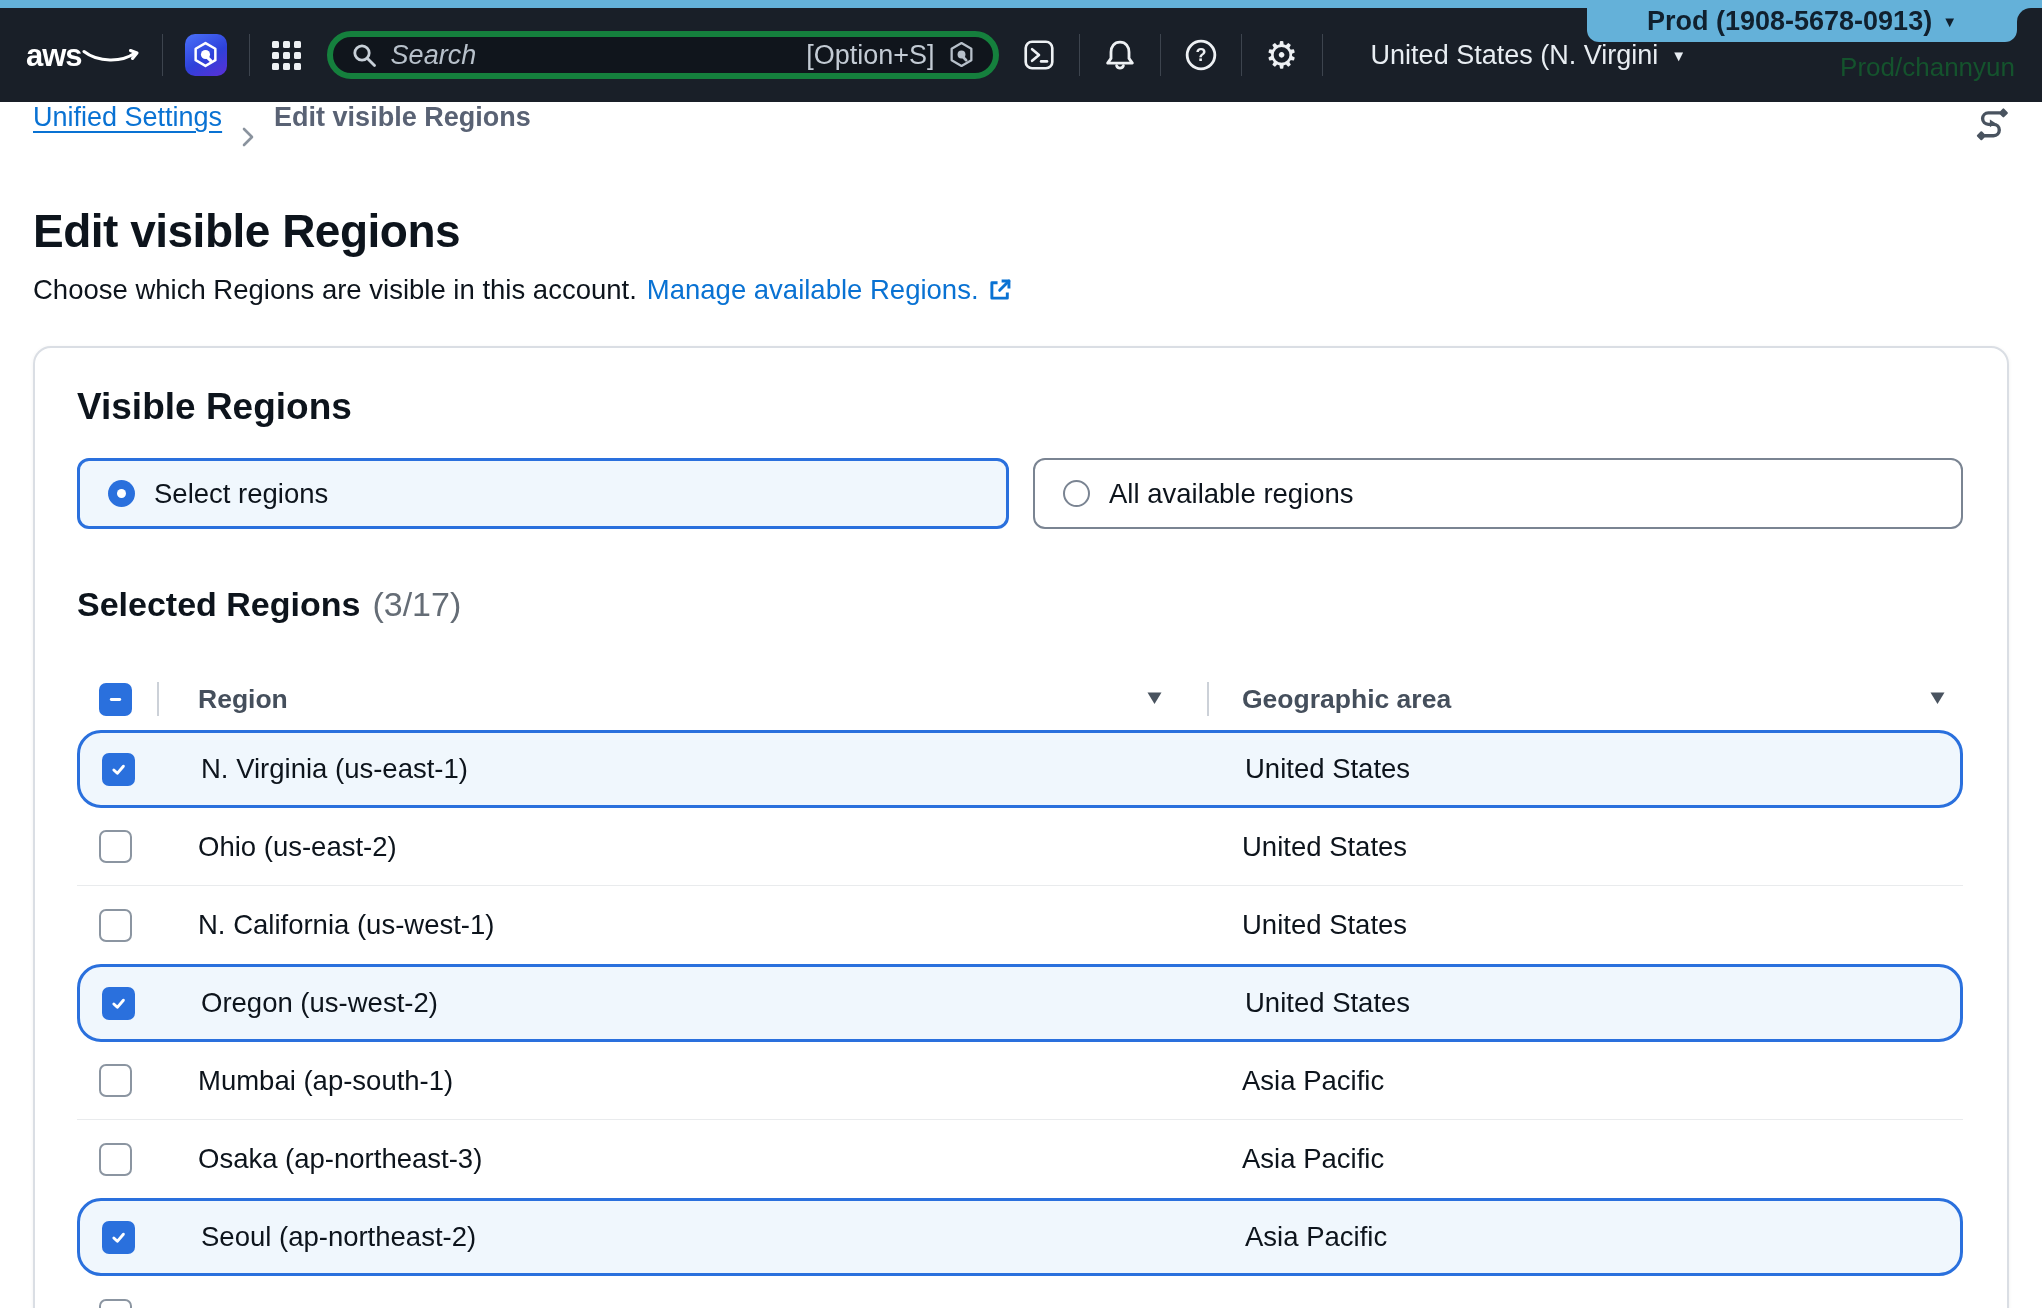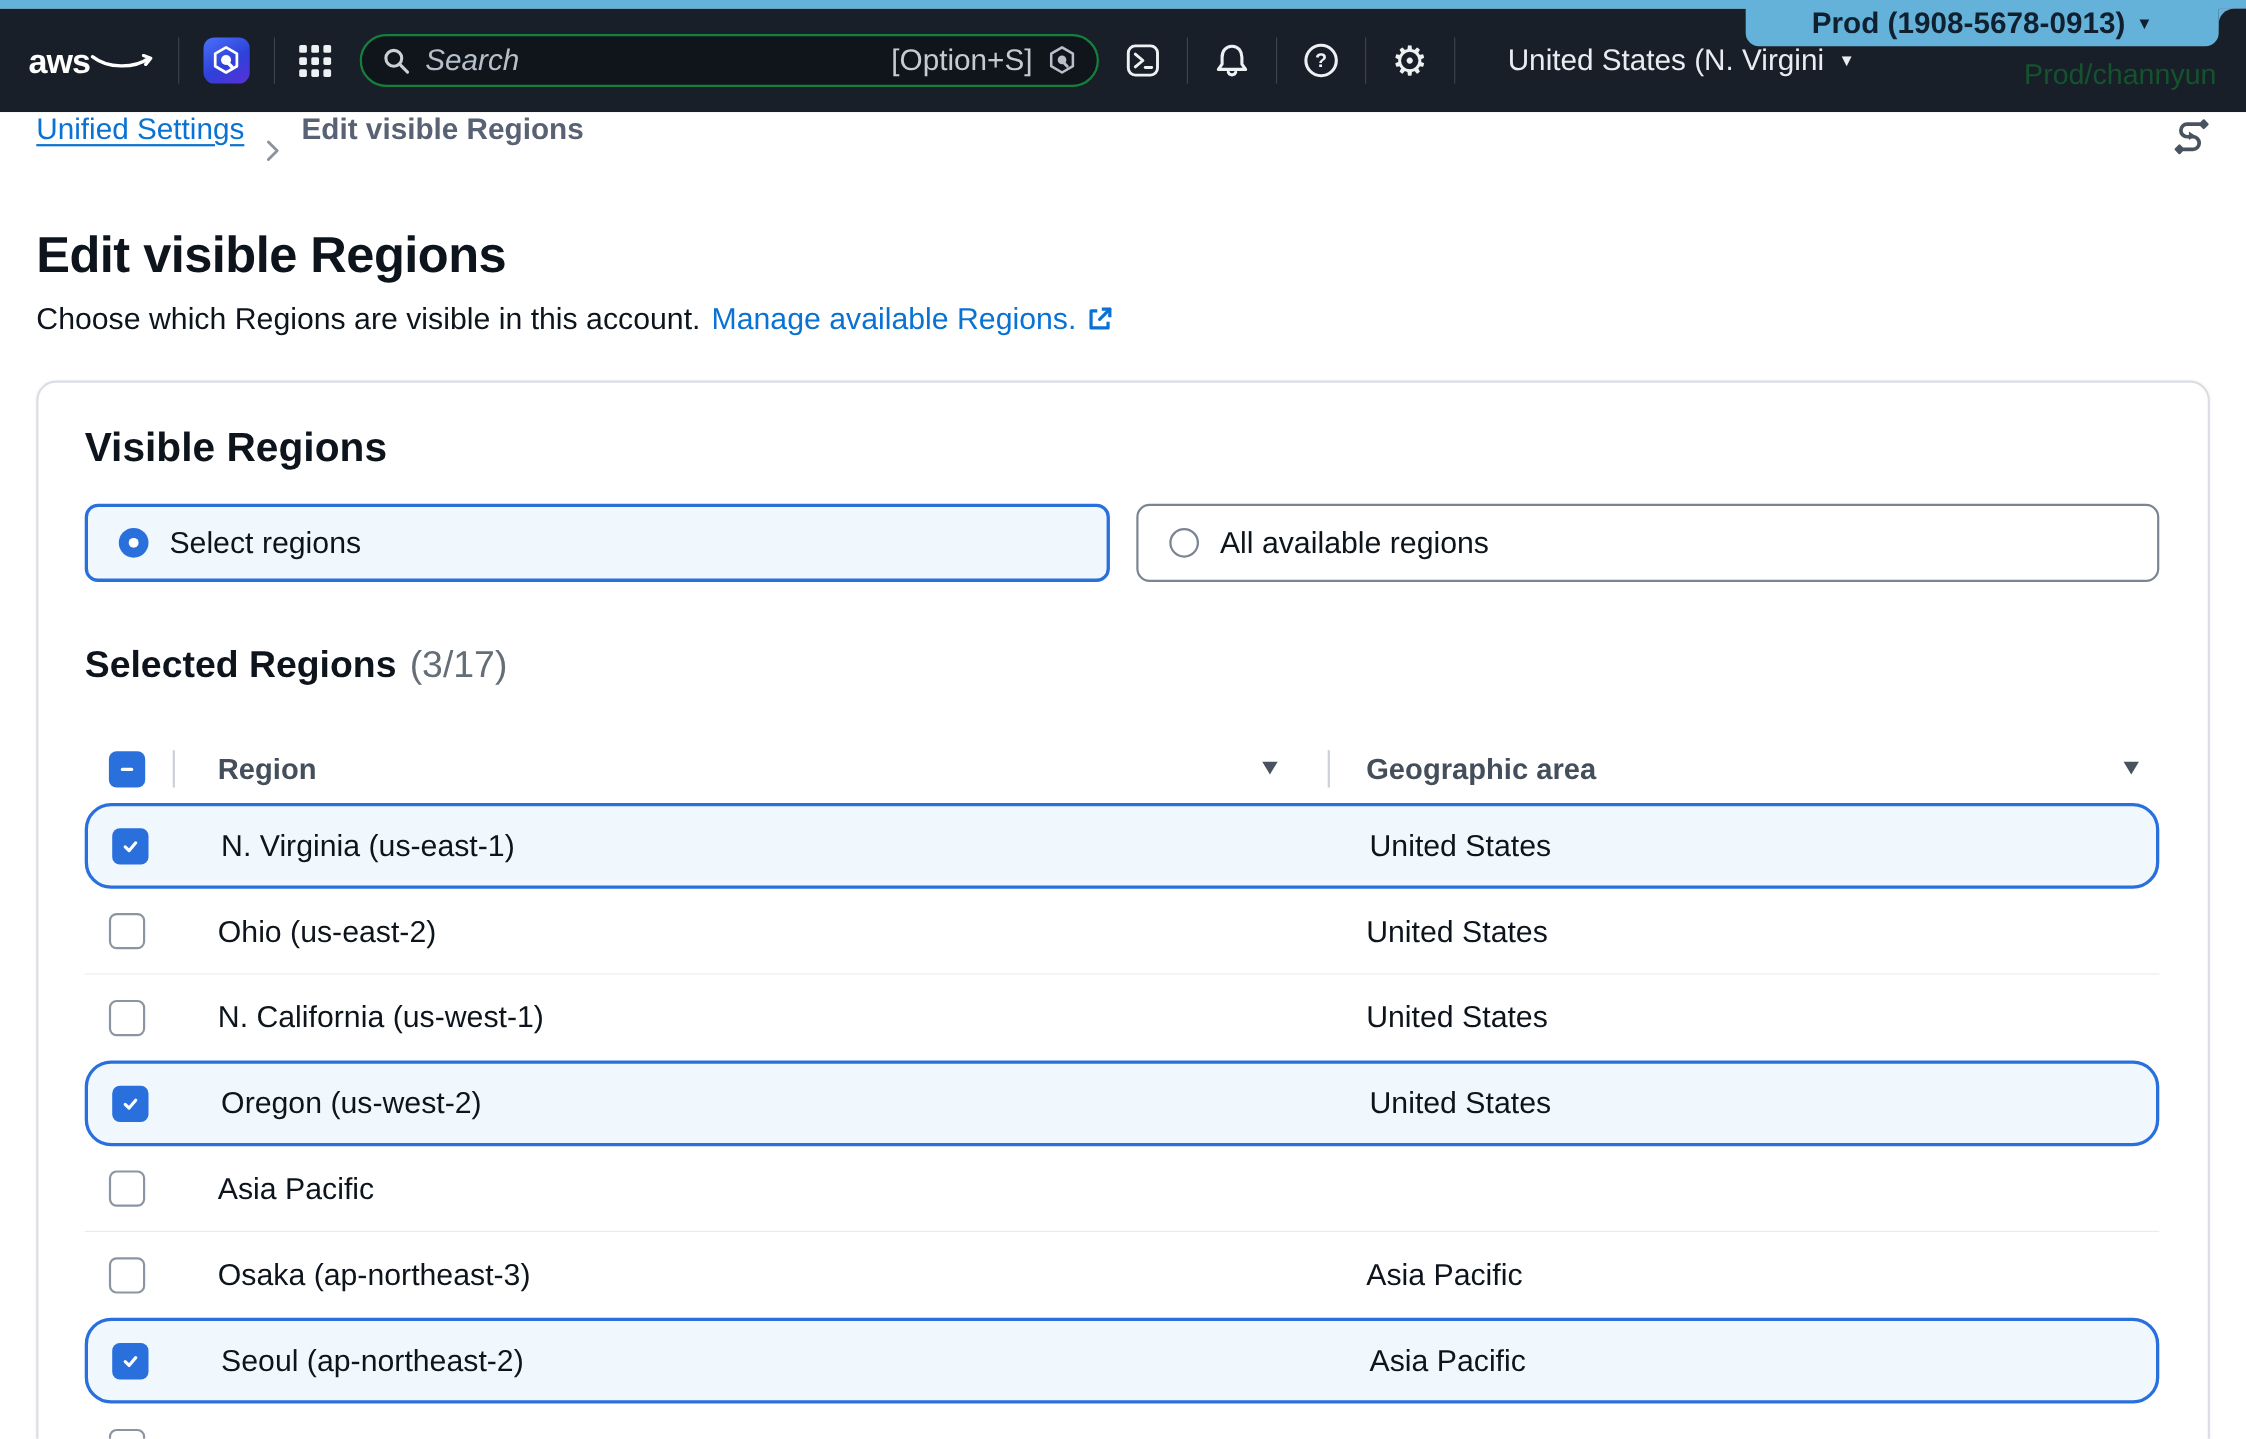--- a/index.html
+++ b/index.html
@@ -25,21 +25,21 @@
   .navbar{position:absolute;top:8px;left:0;width:100%;height:94px;background:var(--nav-bg);
           display:flex;align-items:center;padding:0 26px;}
   .aws-logo{display:flex;flex-direction:row;align-items:center;color:#fff;margin-top:2px;}
   .aws-logo .aws-word{font-weight:700;font-size:31px;letter-spacing:-1px;line-height:26px;}
   .vdiv{width:1px;height:42px;background:var(--nav-div);margin:0 22px;flex:none;}
   .q-app{width:42px;height:42px;border-radius:10px;flex:none;
          background:linear-gradient(150deg,#4a71fa 0%,#2e41da 55%,#5b2fd6 100%);
          display:flex;align-items:center;justify-content:center;}
   .grid-icon{display:grid;grid-template-columns:repeat(3,7px);grid-template-rows:repeat(3,7px);gap:4px;}
   .grid-icon span{background:var(--nav-icon);border-radius:1.5px;}
-  .search-pill{margin-left:26px;width:672px;height:48px;border-radius:24px;border:2px solid #15803d;
+  .search-pill{margin-left:26px;width:672px;height:48px;border-radius:24px;border:6px solid #15803d;
                background:#10151c;display:flex;align-items:center;padding:0 18px;gap:13px;color:#b7c0ca;}
   .search-pill .ph{font-style:italic;font-size:27px;color:#b7c0ca;}
   .search-pill .shortcut{margin-left:auto;font-size:27px;color:#c3cbd4;}
   .nav-btn{flex:none;display:flex;align-items:center;justify-content:center;width:36px;height:44px;color:var(--nav-icon);}
   .nav-btn.first{margin-left:22px;}
   .gear-glyph{font-family:"DejaVu Sans",sans-serif;font-size:37px;line-height:1;color:var(--nav-icon);}
   .region-sel{margin-left:26px;display:flex;align-items:center;gap:13px;color:#e8edf2;font-size:27px;white-space:nowrap;}
   .caret{font-size:15px;line-height:1;}
   .account-badge{position:absolute;top:0;right:25px;height:42px;min-width:430px;padding:0 22px;
                  background:var(--strip);border-radius:0 0 12px 12px;display:flex;align-items:center;
@@ -283,20 +283,21 @@
     <span class="cb on">
                 <svg width="17" height="17" viewBox="0 0 16 16">
                   <path d="M3.6 8.4 L6.9 11.6 L12.6 4.9" fill="none" stroke="#fff" stroke-width="2.7" stroke-linecap="round" stroke-linejoin="round"></path>
                 </svg>
               </span>
     <span class="cell">Oregon (us-west-2)</span>
     <span class="cell">United States</span>
   </div>
             <div class="trow divided">
     <span class="cb"></span>
+    <span class="cell">Mumbai (ap-south-1)</span>
     <span class="cell">Asia Pacific</span>
   </div>
             <div class="trow">
     <span class="cb"></span>
     <span class="cell">Osaka (ap-northeast-3)</span>
     <span class="cell">Asia Pacific</span>
   </div>
             <div class="trow selected">
     <span class="cb on">
                 <svg width="17" height="17" viewBox="0 0 16 16">

